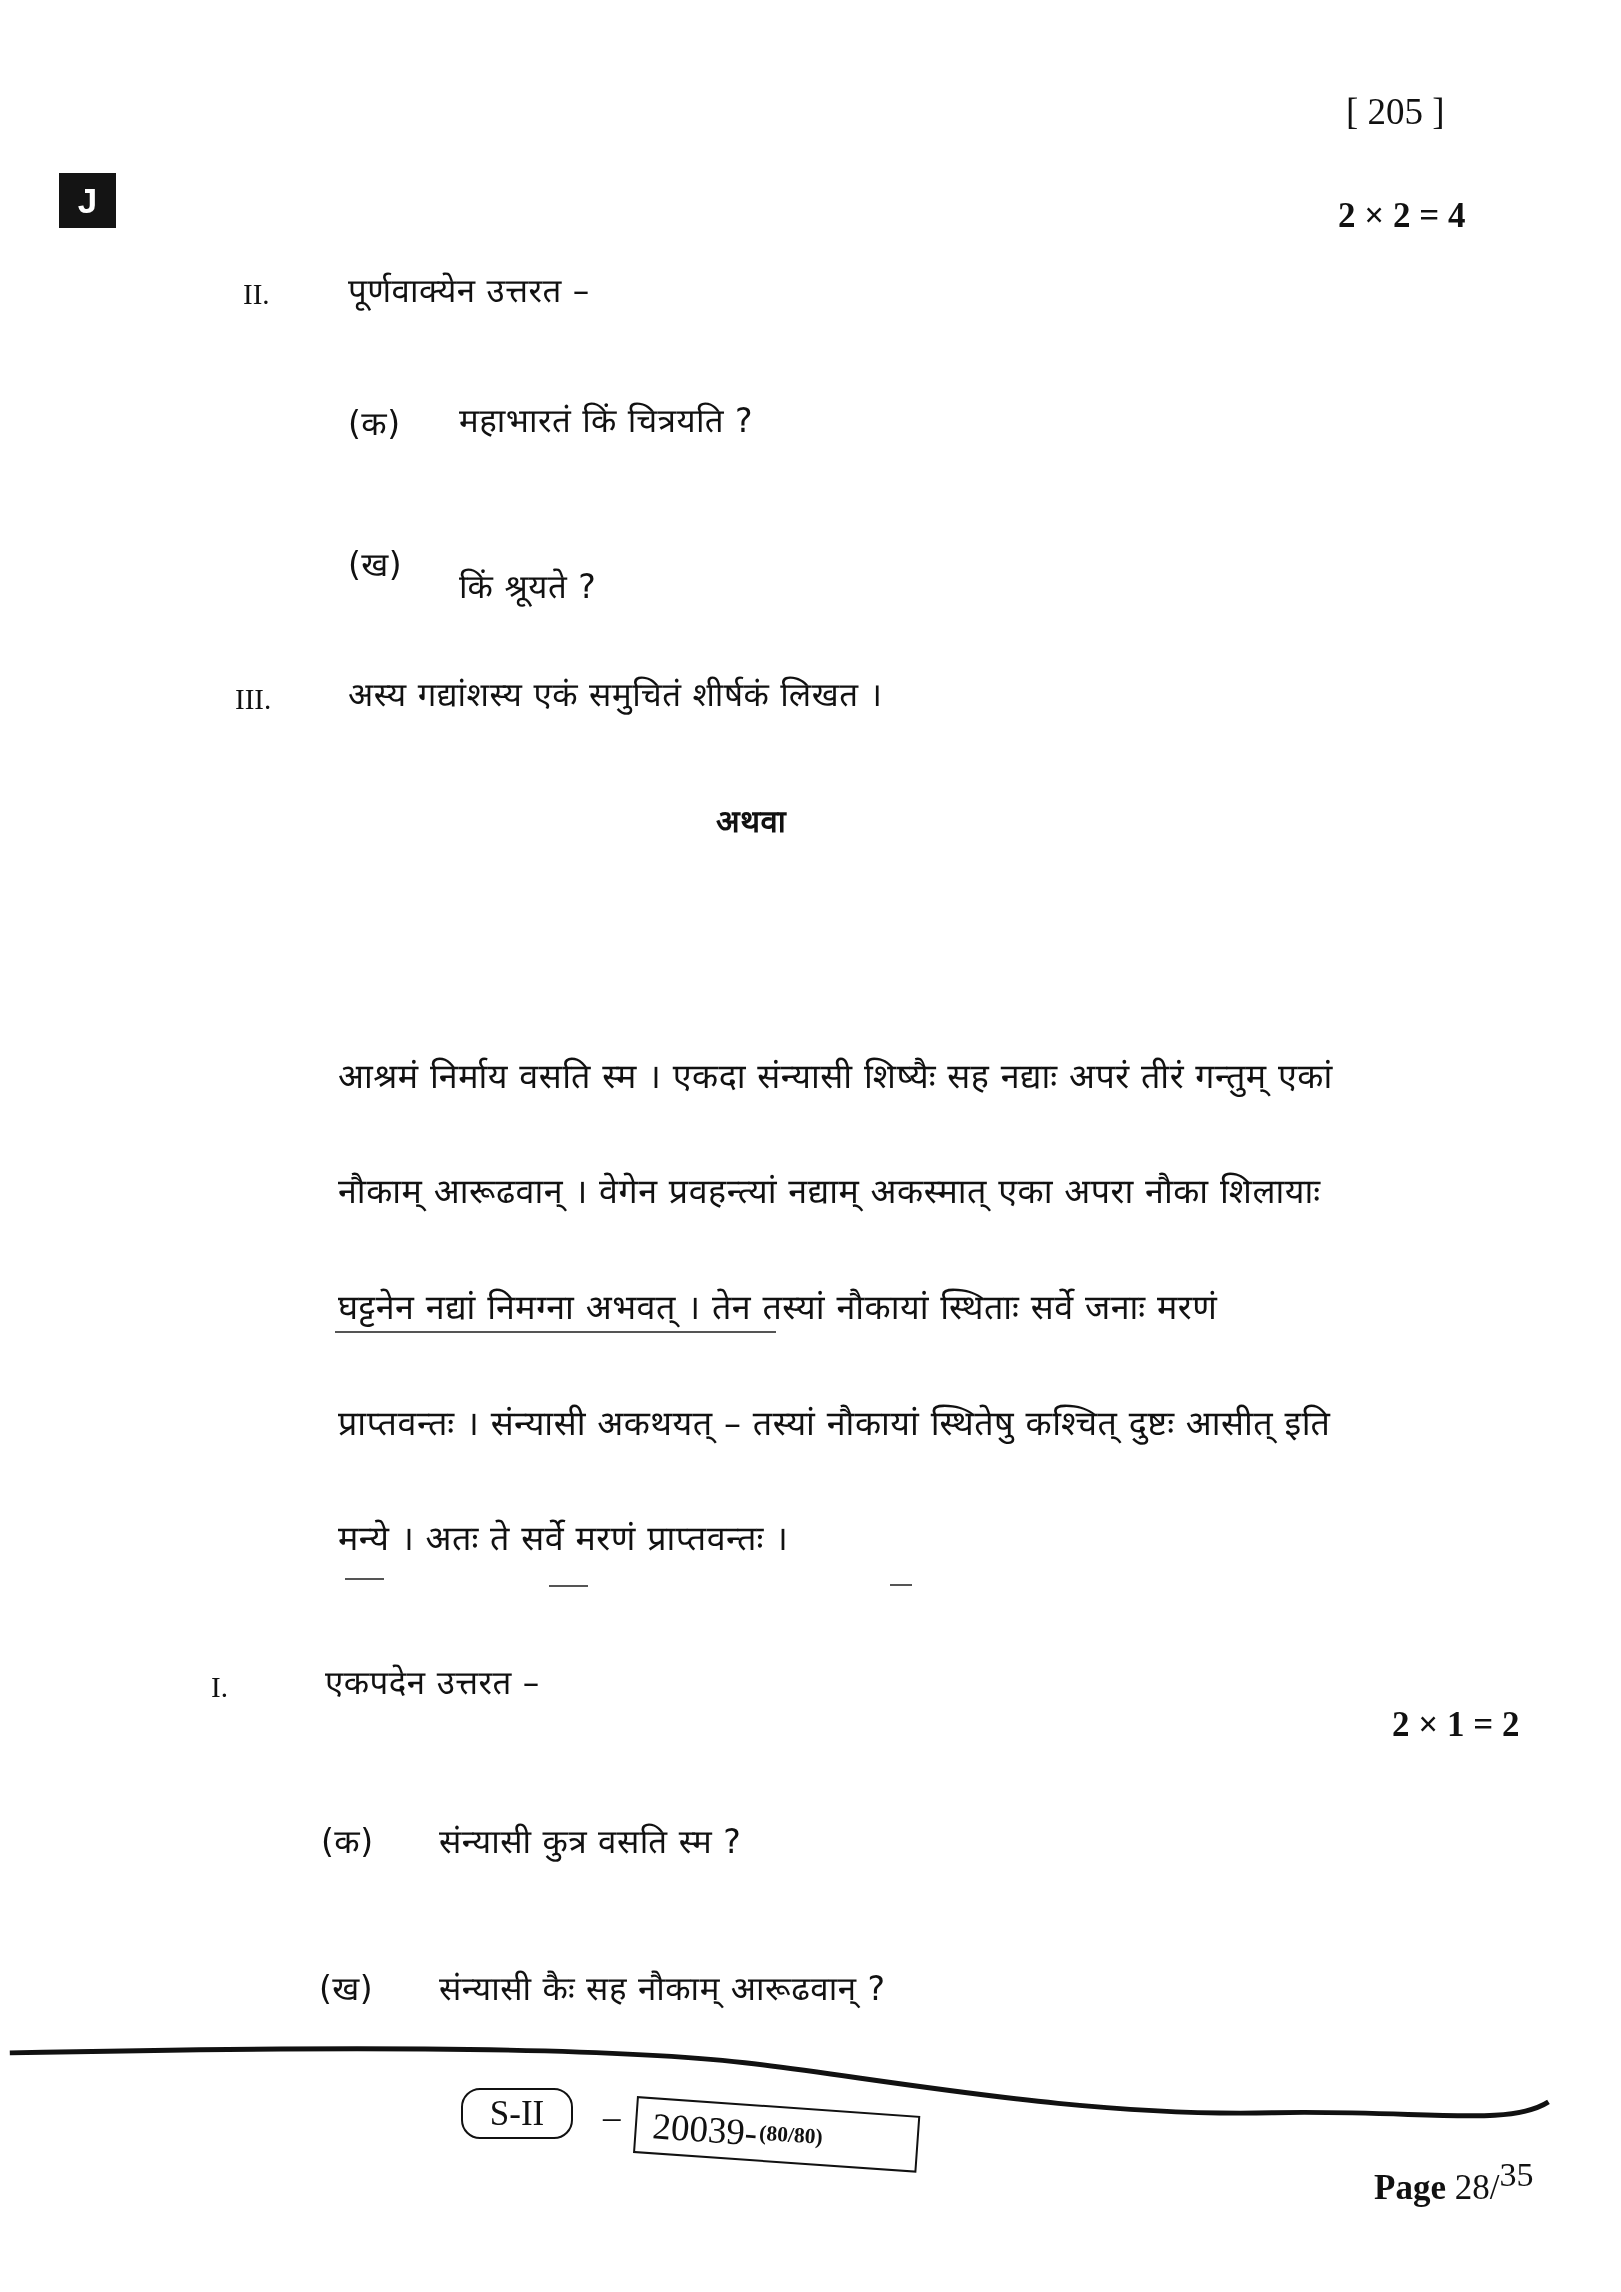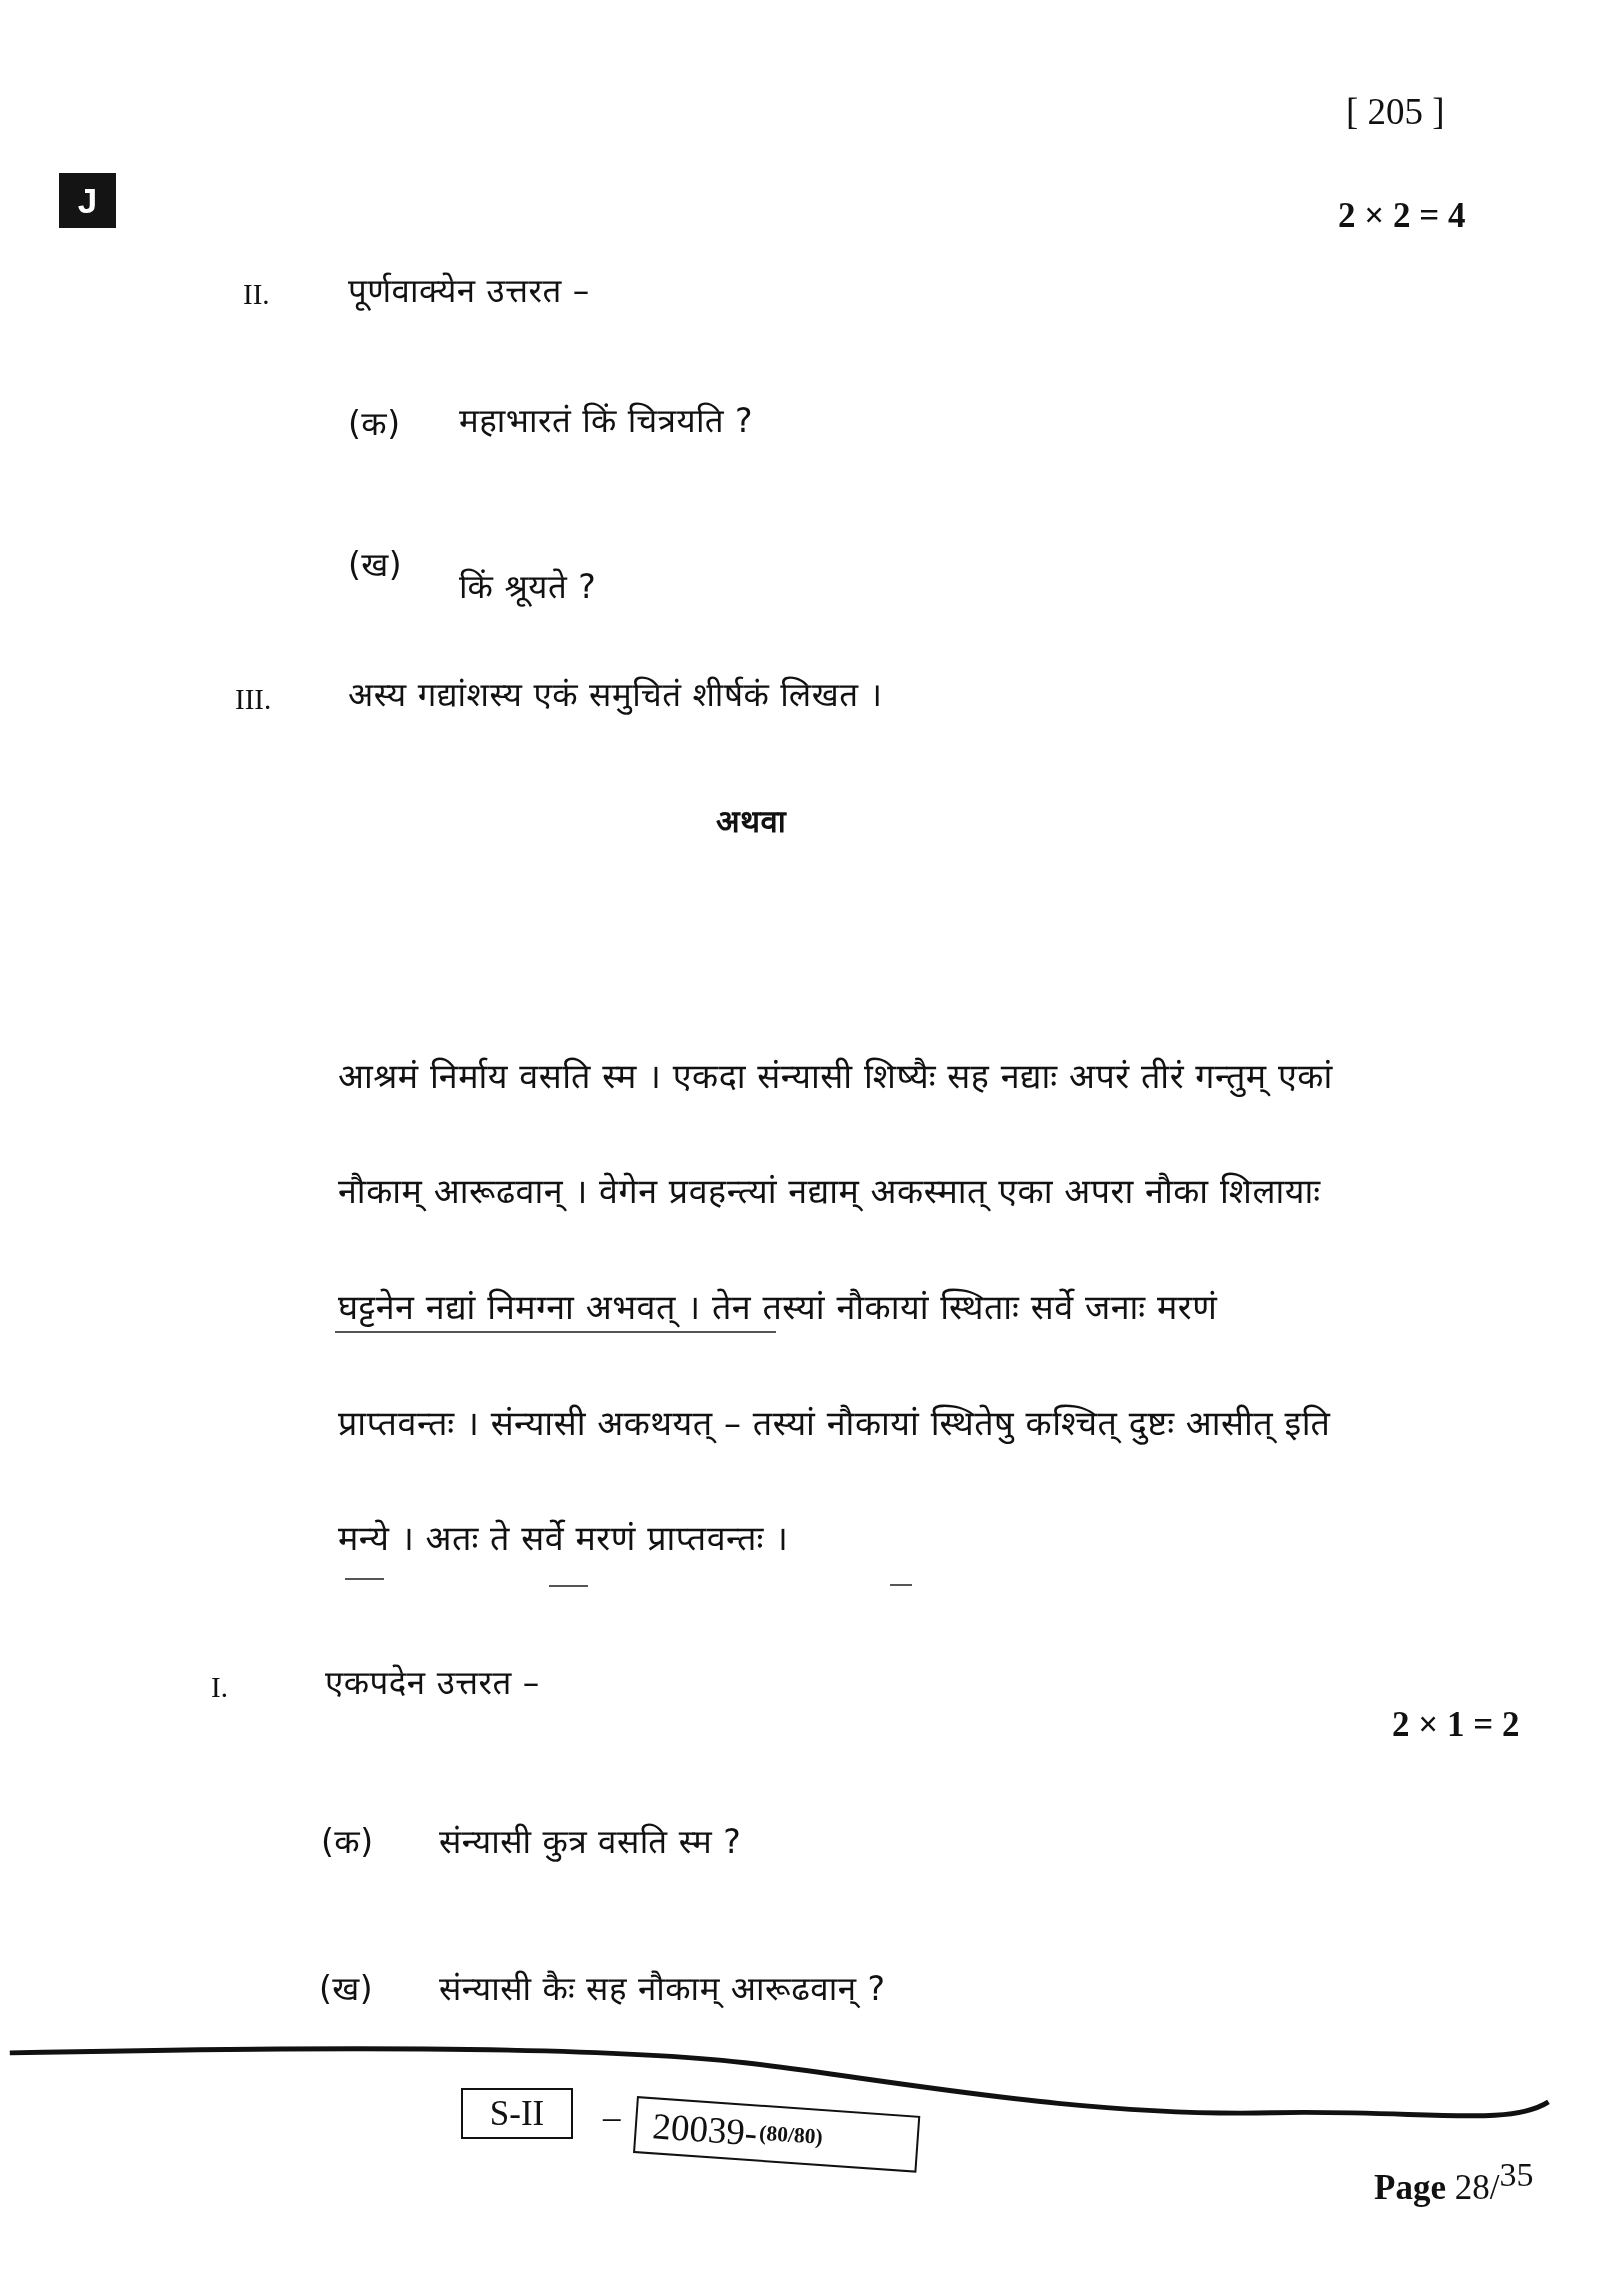--- a/index.html
+++ b/index.html
@@ -12,21 +12,21 @@
            font-family: "Liberation Sans", sans-serif; font-weight: bold; font-size: 35px;
            display: flex; align-items: center; justify-content: center; }
   .page-code { left: 1346px; top: 90px; font-size: 37px; }
   .marks { font-family: "Liberation Serif", serif; font-size: 35px; font-weight: bold; }
   .roman { font-family: "Liberation Serif", serif; font-size: 29px; }
   .heading-or { font-weight: bold; font-size: 31px; }
   .para { left: 338px; width: 1191px; font-size: 34px; }
   .para-line { position: absolute; left: 0; white-space: nowrap; }
   .footer-box { position: absolute; border: 2.9px solid #111; font-family: "Liberation Serif", serif;
                 display: flex; align-items: center; }
-  .sii { left: 461px; top: 2088px; width: 108px; height: 47px; justify-content: center; font-size: 35px; }
+  .sii { left: 461px; top: 2088px; width: 108px; height: 47px; justify-content: center; font-size: 35px; border-radius: 19px; }
   .code { left: 635px; top: 2096px; width: 284px; height: 57px; padding-left: 15.7px; font-size: 37px;
           transform: rotate(4deg); transform-origin: left center; box-sizing: border-box; }
   .code small { font-size: 21.6px; font-weight: bold; margin-left: 2px; }
   .dash { left: 603px; top: 2098px; font-size: 35px; font-family: "Liberation Serif", serif; }
   .page-num { left: 1374px; top: 2156px; font-family: "Liberation Serif", serif; font-size: 35px; }
   .page-num b { font-weight: bold; }
   .page-num sup { font-size: 34px; }
   .underline-mark { position: absolute; height: 2px; background: #555; }
 </style>
 </head>

